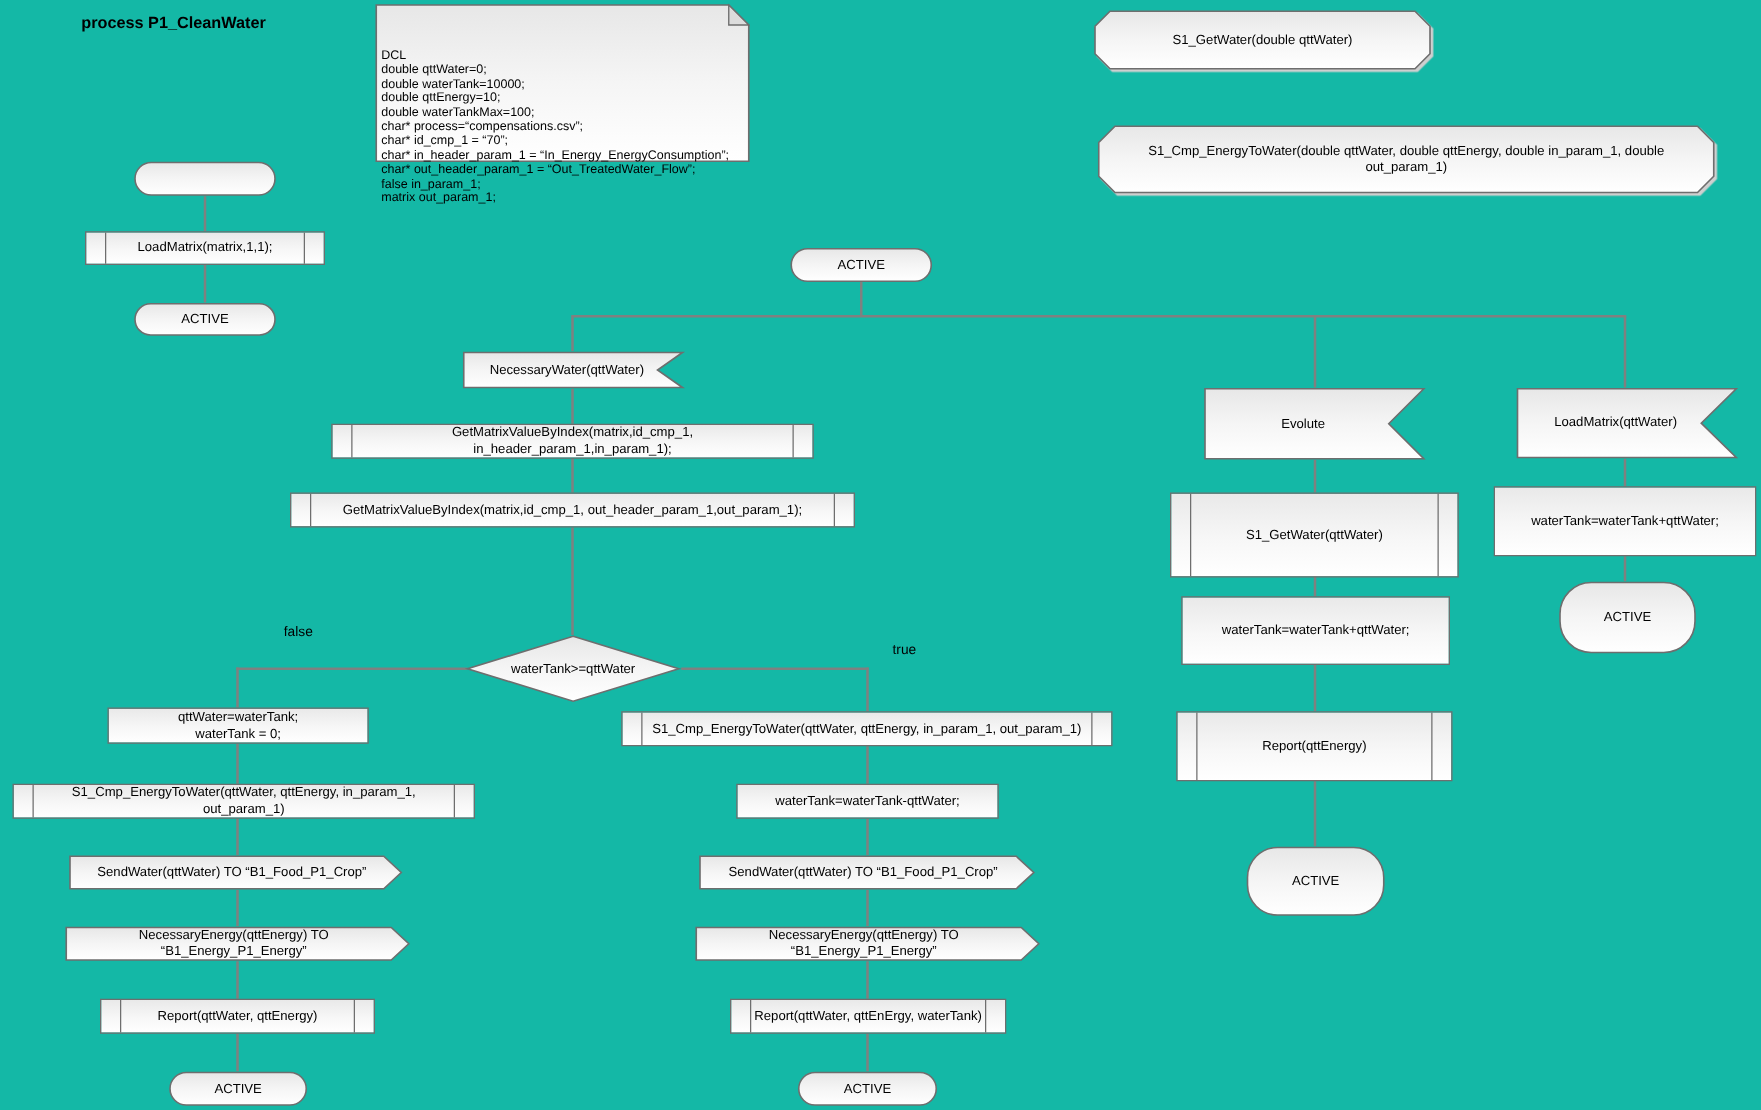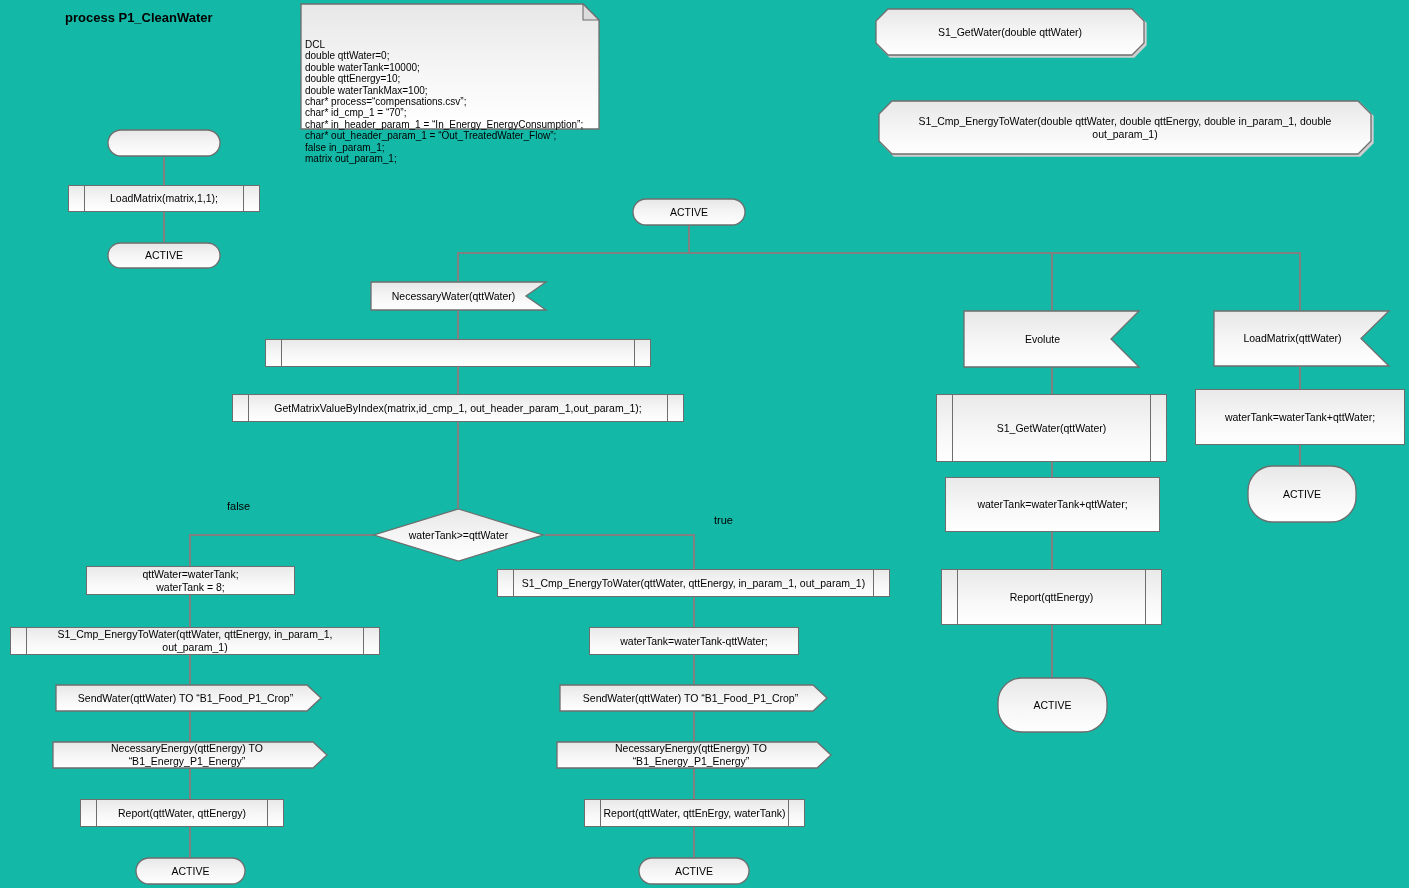--- a/index.html
+++ b/index.html
@@ -141,59 +141,60 @@
   </div>
   <div class="node" style="left:370px;top:281px;width:177px;height:30px">
     <svg>
         <polygon class="shape" points="1,1 176,1 156,15 176,29 1,29"></polygon>
       </svg>
     <span class="lbl" style="padding-right:26px">NecessaryWater(qttWater)</span>
   </div>
   <div class="node proc boxfill" style="left:265px;top:339px;width:386px;height:28px">
     <i class="bar l"></i>
       <i class="bar r"></i>
+    <span class="lbl">GetMatrixValueByIndex(matrix,id_cmp_1, in_header_param_1,in_param_1);</span>
   </div>
   <div class="node proc boxfill" style="left:232px;top:394px;width:452px;height:28px">
     <i class="bar l"></i>
       <i class="bar r"></i>
     <span class="lbl">GetMatrixValueByIndex(matrix,id_cmp_1, out_header_param_1,out_param_1);</span>
   </div>
   <div class="node" style="left:373px;top:508px;width:171px;height:54px">
     <svg>
         <polygon class="shape" points="85.5,1 170,27 85.5,53 1,27"></polygon>
       </svg>
     <span class="lbl" style="padding:0">waterTank&gt;=qttWater</span>
   </div>
   <div class="branchlbl" style="left:227px;top:500px">false</div>
   <div class="branchlbl" style="left:714px;top:514px">true</div>
 
   <div class="node boxfill" style="left:86px;top:566px;width:209px;height:29px">
     <span class="lbl" style="padding:0">
       <span style="display:block">qttWater=waterTank;</span>
-      <span style="display:block">waterTank = 8;</span>
+      <span style="display:block">waterTank = 0;</span>
     </span>
   </div>
   <div class="node proc boxfill" style="left:10px;top:627px;width:370px;height:28px">
     <i class="bar l"></i>
       <i class="bar r"></i>
     <span class="lbl">S1_Cmp_EnergyToWater(qttWater, qttEnergy, in_param_1, out_param_1)</span>
   </div>
   <div class="node" style="left:55px;top:684px;width:267px;height:28px">
     <svg>
         <polygon class="shape" points="1,1 252,1 266,14 252,27 1,27"></polygon>
       </svg>
     <span class="lbl" style="padding-right:22px">SendWater(qttWater) TO “B1_Food_P1_Crop”</span>
   </div>
   <div class="node" style="left:52px;top:741px;width:276px;height:28px">
     <svg>
         <polygon class="shape" points="1,1 261,1 275,14 261,27 1,27"></polygon>
       </svg>
     <span class="lbl" style="padding-right:22px">NecessaryEnergy(qttEnergy) TO “B1_Energy_P1_Energy”</span>
   </div>
-  <div class="node proc boxfill" style="left:80px;top:799px;width:204px;height:28px">
+  <div class="node proc boxfill" style="left:80px;top:799px;width:220px;height:28px">
     <i class="bar l"></i>
       <i class="bar r"></i>
     <span class="lbl">Report(qttWater, qttEnergy)</span>
   </div>
   <div class="node" style="left:135px;top:857px;width:111px;height:28px">
     <svg>
         <rect class="shape" x="1" y="1" width="109" height="26" rx="13"></rect>
       </svg>
     <span class="lbl">ACTIVE</span>
   </div>

